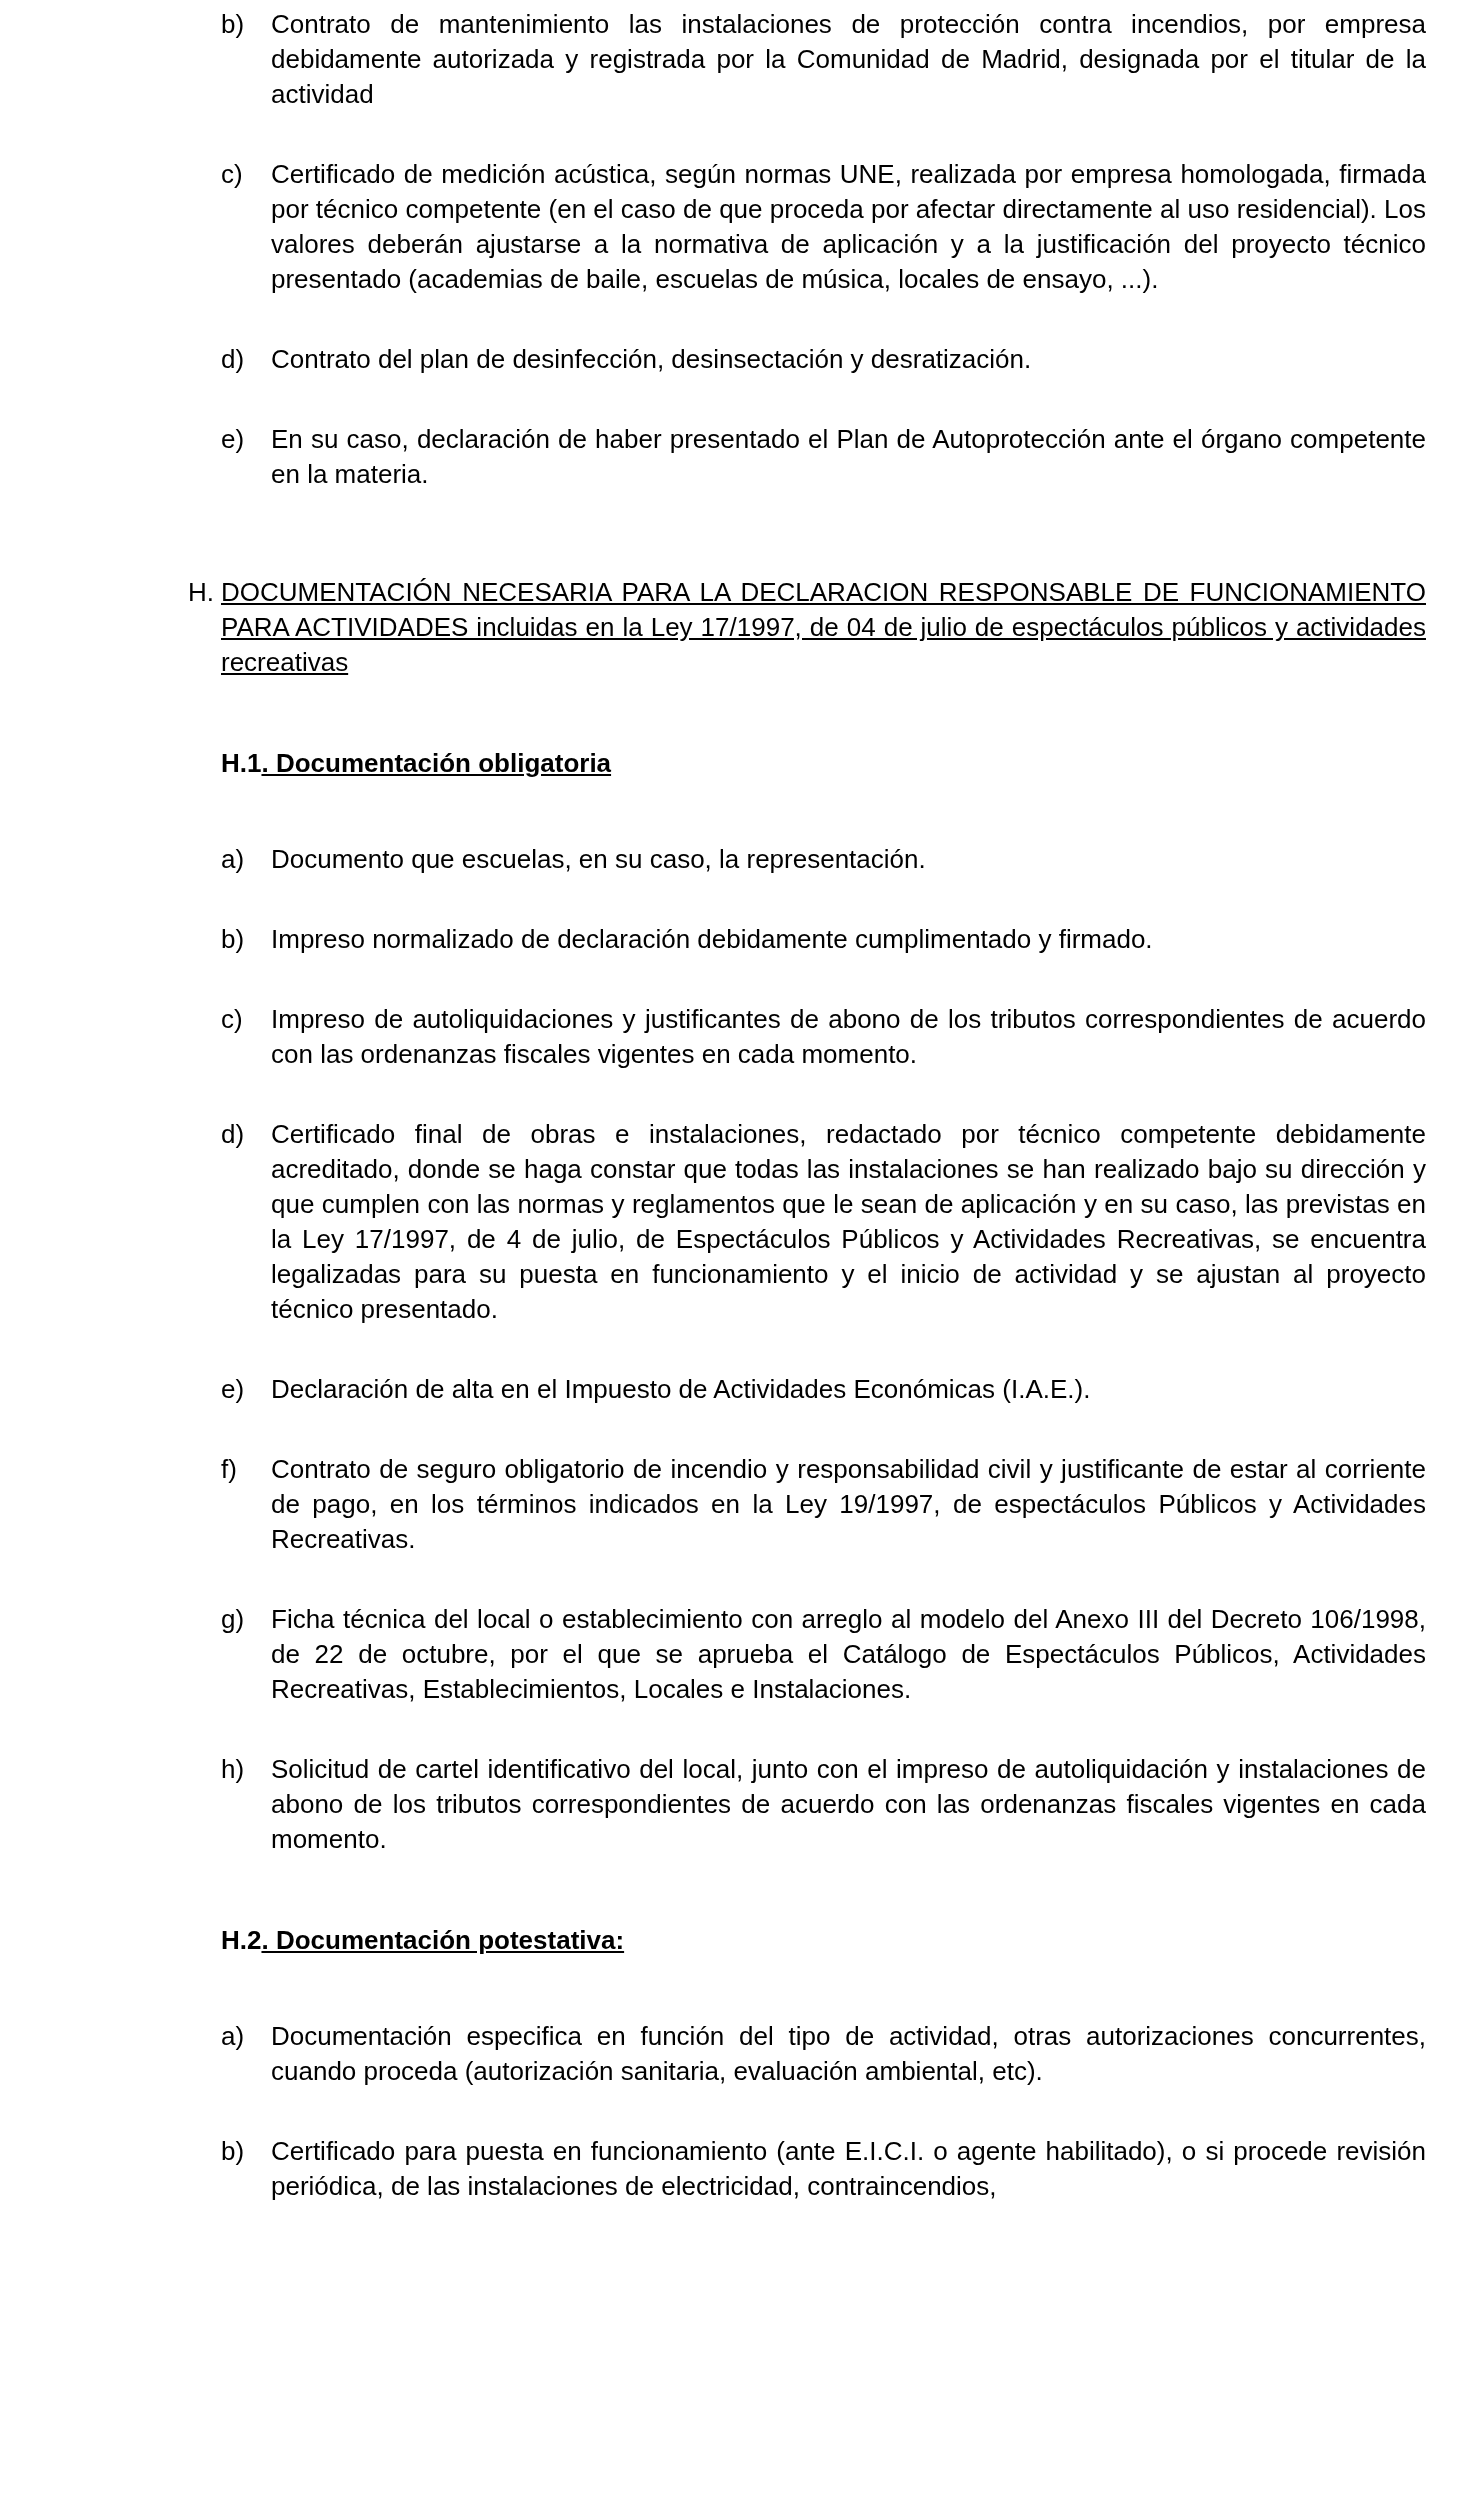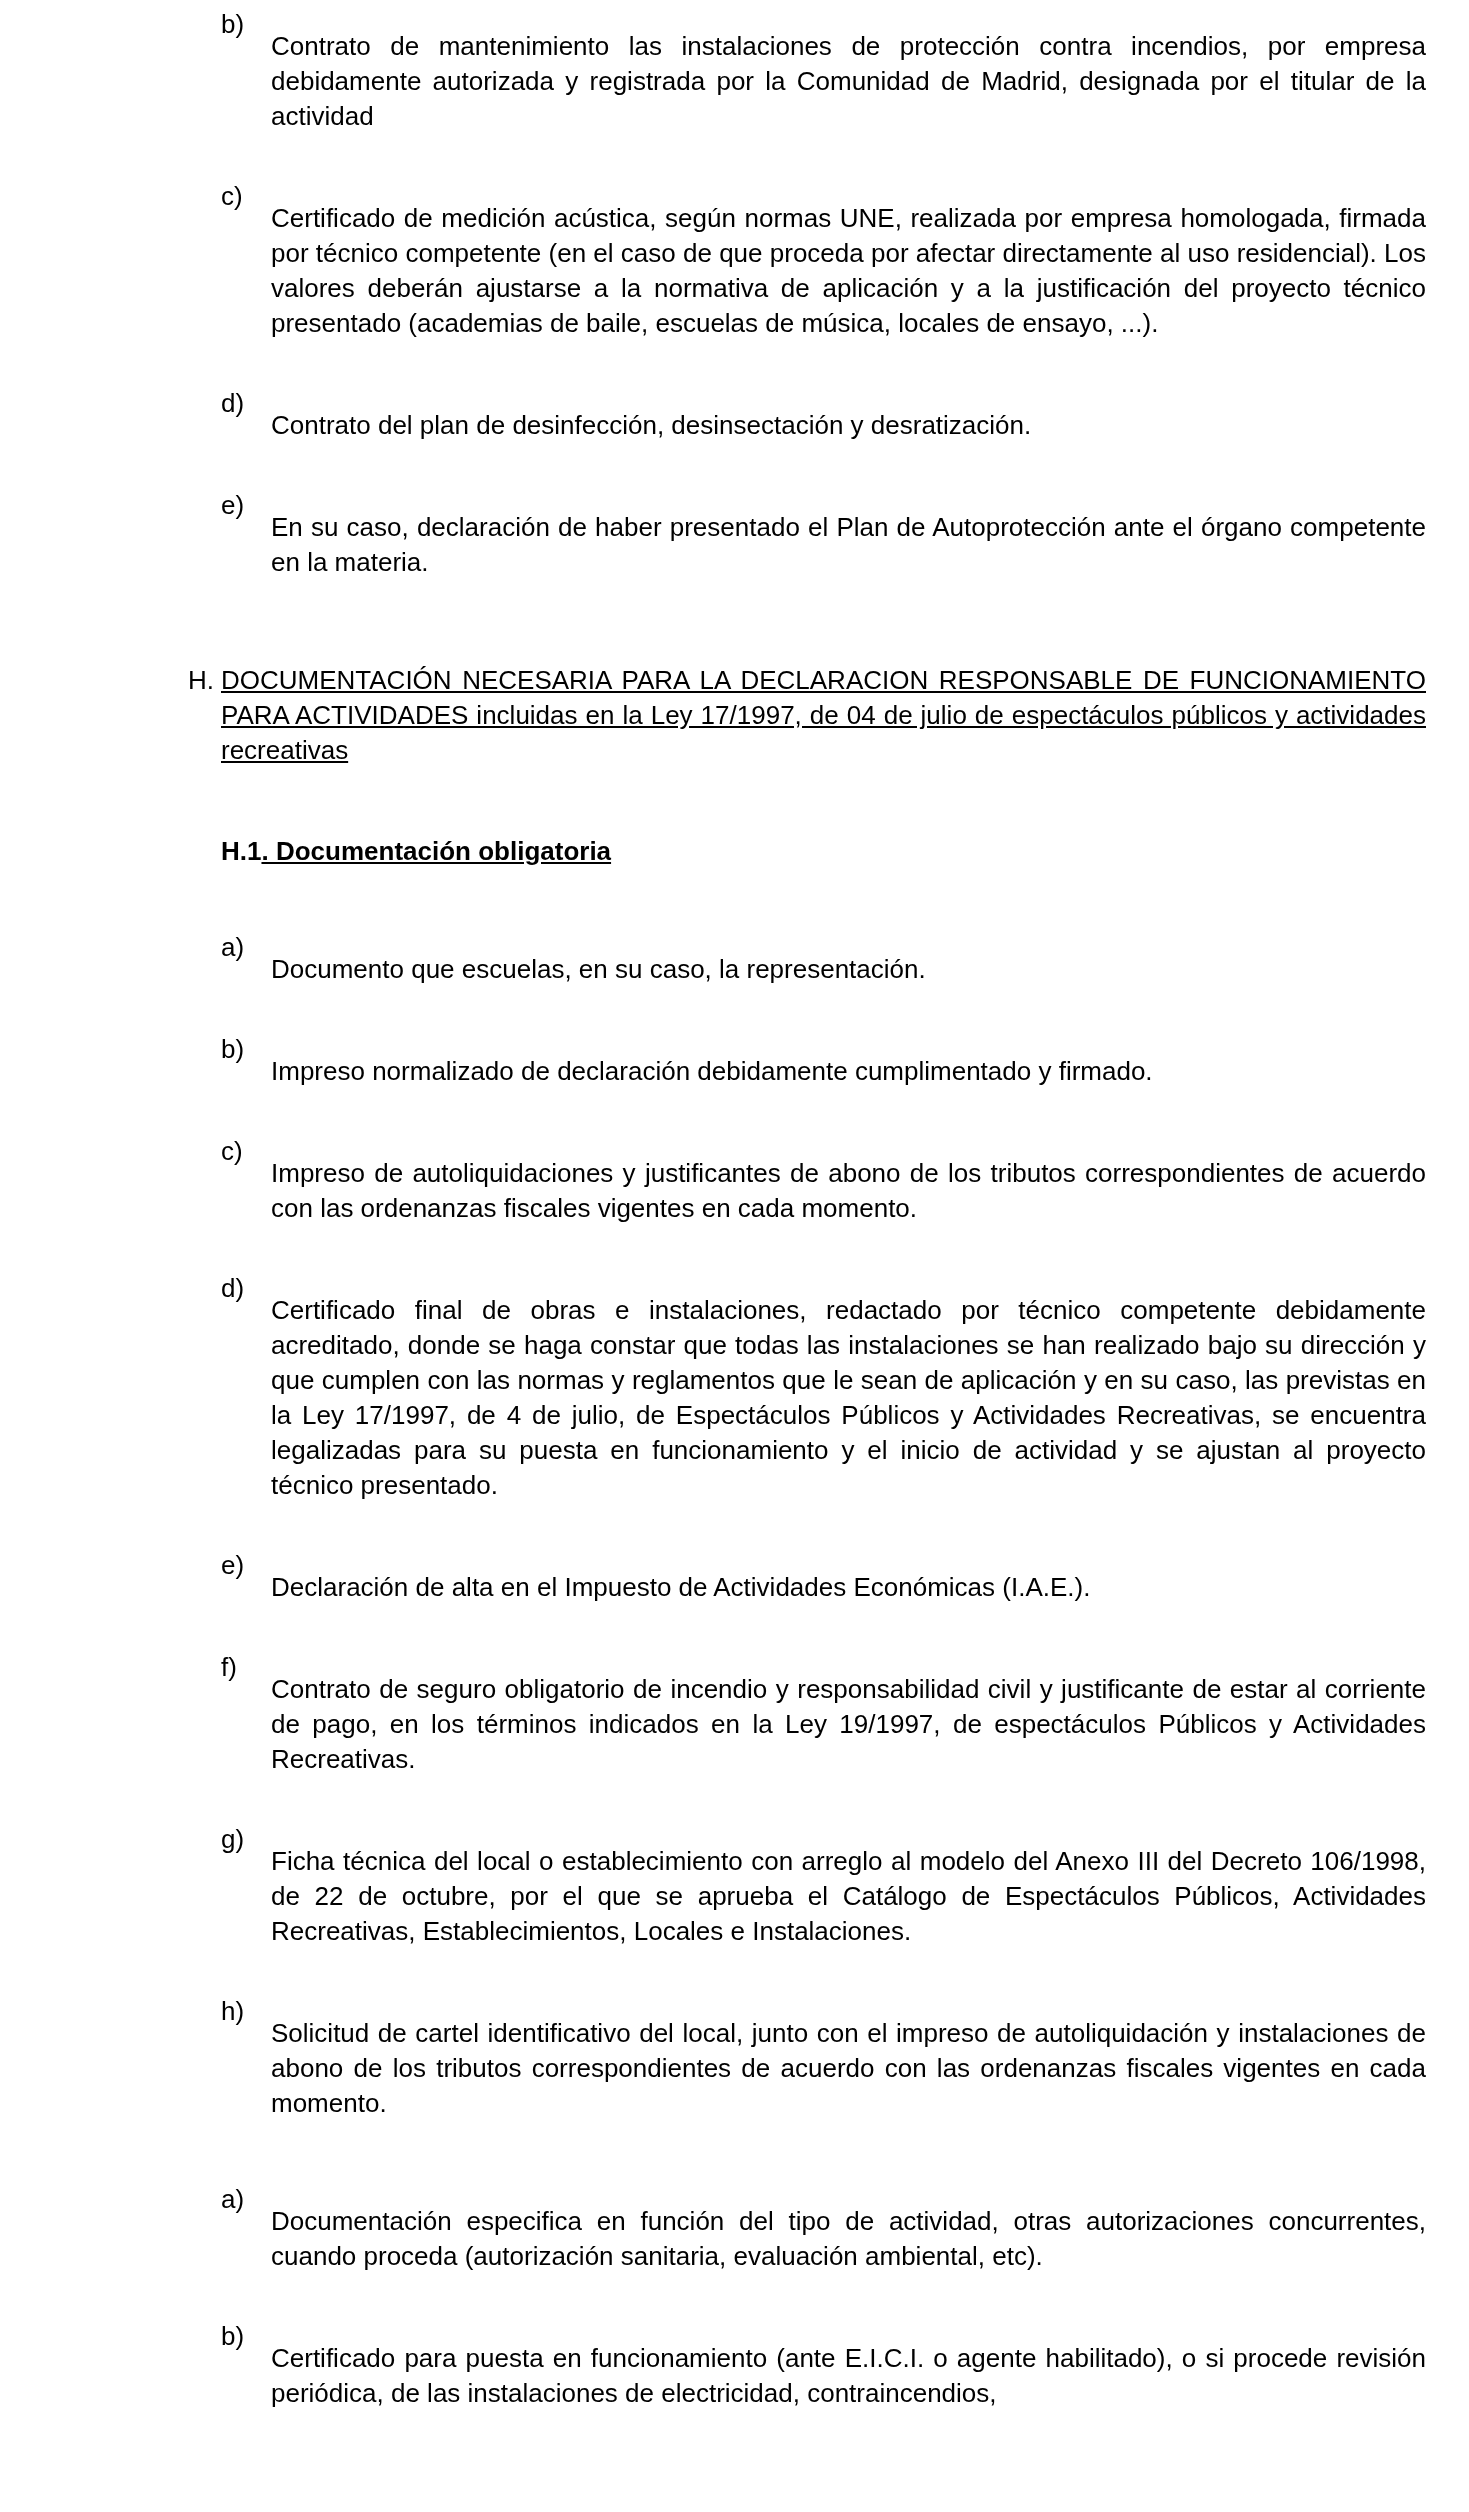--- a/index.html
+++ b/index.html
@@ -21,21 +21,20 @@
     margin-left: 33px;
     margin-top: 45px;
   }
   .item .letter {
     flex: 0 0 50px;
     width: 50px;
   }
   .item .text {
     flex: 1;
     text-align: justify;
-    margin-top: 22px;
   }
   .page > :first-child { margin-top: 0; }
   .note {
     margin-left: 61px;
     margin-top: 45px;
     text-align: justify;
   }
   .section-heading {
     display: flex;
     margin-top: 83px;
@@ -113,20 +112,21 @@
   </div>
   <div class="item">
     <span class="letter">g)</span>
     <span class="text">Ficha técnica del local o establecimiento con arreglo al modelo del Anexo III del Decreto 106/1998, de 22 de octubre, por el que se aprueba el Catálogo de Espectáculos Públicos, Actividades Recreativas, Establecimientos, Locales e Instalaciones.</span>
   </div>
   <div class="item">
     <span class="letter">h)</span>
     <span class="text">Solicitud de cartel identificativo del local, junto con el impreso de autoliquidación y instalaciones de abono de los tributos correspondientes de acuerdo con las ordenanzas fiscales vigentes en cada momento.</span>
   </div>
 
+  <div class="subsection"><span>H.2</span><span class="u">. Documentación potestativa:</span></div>
 
   <div class="item after-sub">
     <span class="letter">a)</span>
     <span class="text">Documentación especifica en función del tipo de actividad, otras autorizaciones concurrentes, cuando proceda (autorización sanitaria, evaluación ambiental, etc).</span>
   </div>
   <div class="item">
     <span class="letter">b)</span>
     <span class="text">Certificado para puesta en funcionamiento (ante E.I.C.I. o agente habilitado), o si procede revisión periódica, de las instalaciones de electricidad, contraincendios,</span>
   </div>
 

